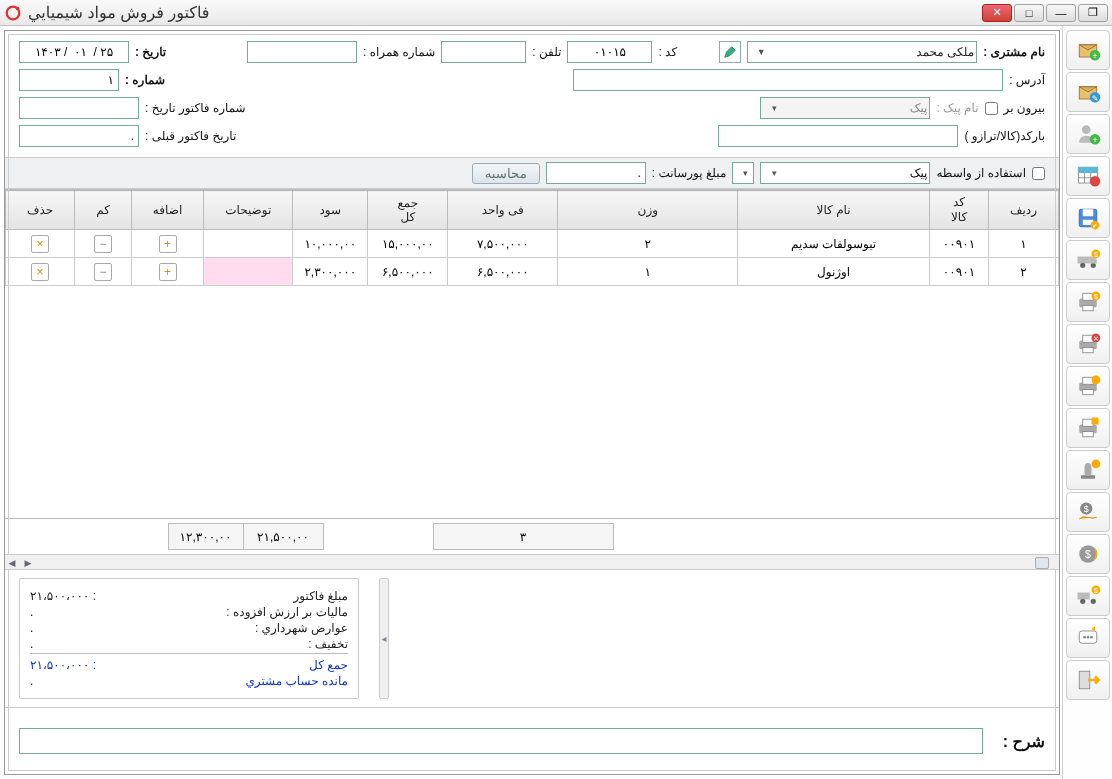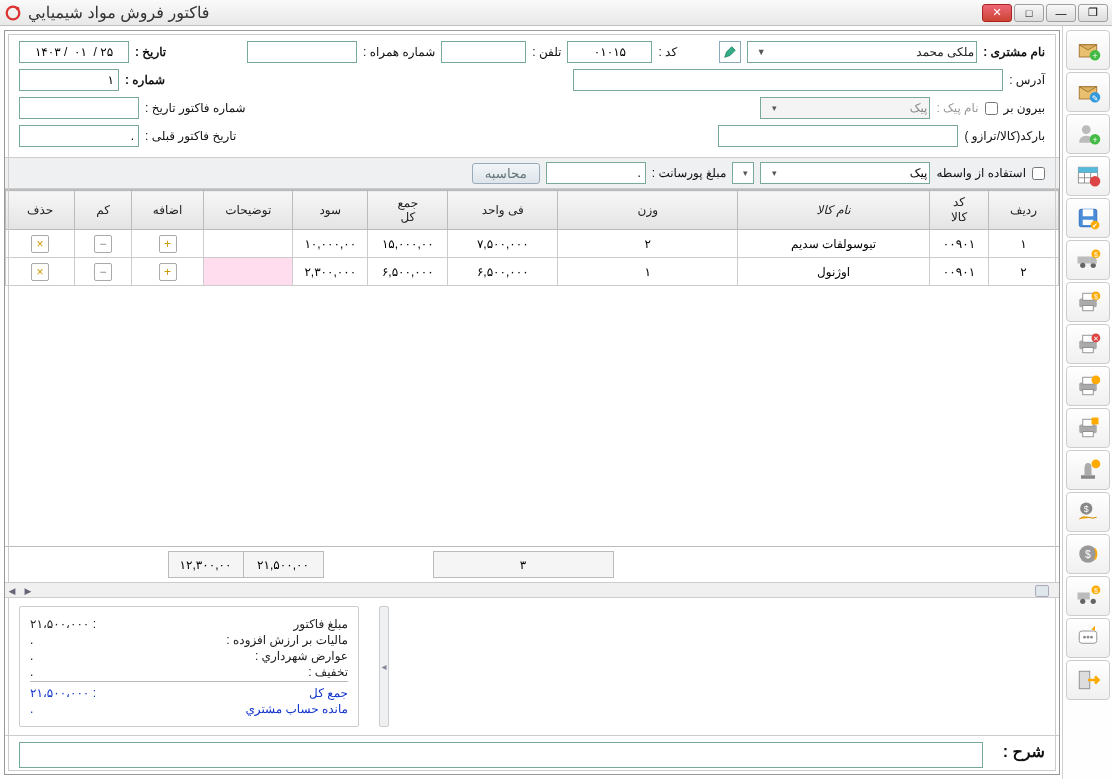--- a/index.html
+++ b/index.html
@@ -57,26 +57,26 @@
 
 .summary { display:flex; padding:8px 14px; gap:20px; font-size:12px; }
 .summarybox { width:340px; border:1px solid #ccc; border-radius:2px; padding:8px 10px; }
 .sumrow { display:flex; justify-content:space-between; margin:2px 0; }
 .sumrow .k { color:#222;text-align:center; }
 .sumrow .v { direction:ltr; color:#222; }
 .sumrow.blue .k, .sumrow.blue .v { color:#13c; }
 .sumrow.sepline { border-top:1px solid #bbb; padding-top:4px; }
 .handle { width:10px; background:#eef0f2; border:1px solid #ccc; border-radius:2px; align-self:stretch; display:flex; align-items:center; justify-content:center; color:#889; font-size:10px; cursor:pointer; }
 
-.bottombar { display:flex; gap:20px; padding:6px 14px; border-top:1px solid #ccc; }
+.bottombar { display:flex; align-items:center; gap:20px; padding:20px 14px; border-top:1px solid #ccc; }
 .bottombar .inp { flex:1; height:26px; }
 
 .col-rownum { width:38px; }
 .col-code { width:55px;font-family:Liberation Serif, serif; }
-.col-name { width:auto;font-style:italic; }
+.col-name { width:auto; }
 .col-wt { width:180px; }
 .col-price { width:110px; }
 .col-total { width:80px; }
 .col-profit { width:75px; }
 .col-desc { width:58px; }
 .col-act { width:35px; }
 </style>
 </head>
 <body>
 

